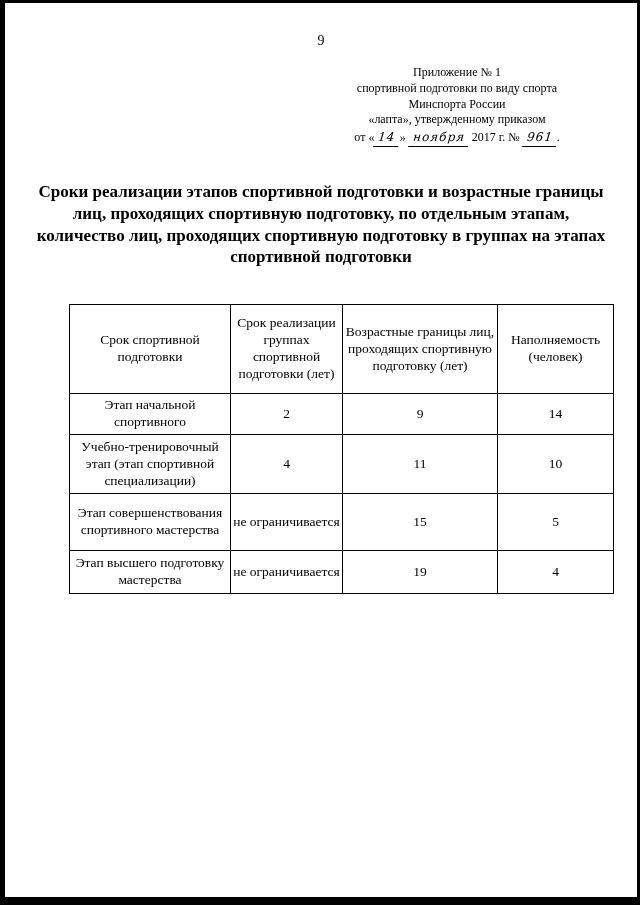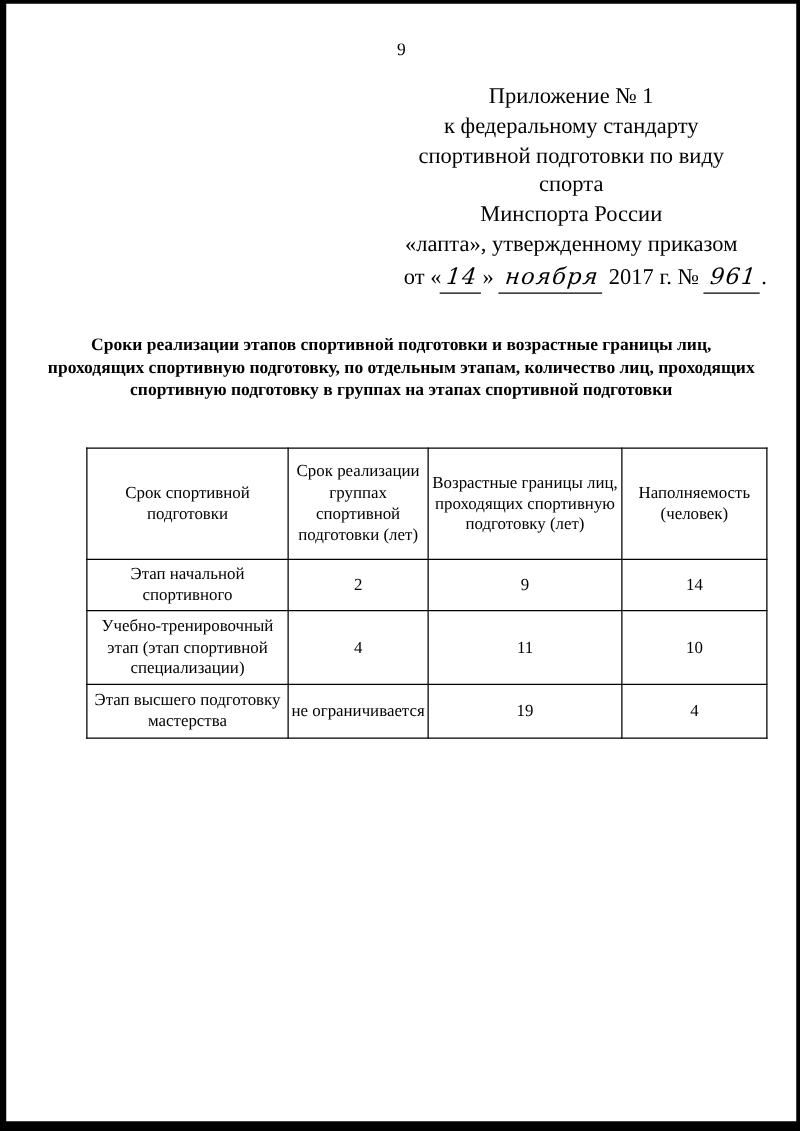--- a/index.html
+++ b/index.html
@@ -28,42 +28,42 @@
   .page-number {
     text-align: center;
     font-size: 14px;
     margin-bottom: 16px;
   }
   .header-block {
     width: 268px;
     margin-left: auto;
     margin-right: 46px;
     text-align: center;
-    font-size: 18px;
+    font-size: 12px;
     line-height: 1.32;
   }
   .date-line {
     white-space: nowrap;
     margin-top: 2px;
   }
   .handwritten {
     font-family: "DejaVu Serif", serif;
     font-style: italic;
     letter-spacing: 1px;
     display: inline-block;
     border-bottom: 1px solid #000;
     padding: 0 4px;
     transform: skewX(-6deg);
   }
   .doc-title {
     width: 574px;
     margin: 34px auto 0 auto;
     text-align: center;
     font-weight: bold;
-    font-size: 14px;
+    font-size: 17px;
     line-height: 1.28;
   }
   table.main-table {
     border-collapse: collapse;
     margin: 36px 0 0 64px;
     table-layout: fixed;
     width: 544px;
     font-size: 13.5px;
   }
   table.main-table th,
@@ -90,21 +90,20 @@
 </head>
 <body>
 
 <div class="scan">
   <div class="page">
 
     <div class="page-number">9</div>
 
     <div class="header-block">
       <div>Приложение № 1</div>
-      <div>к федеральному стандарту</div>
       <div>спортивной подготовки по виду спорта</div>
       <div>Минспорта России</div>
       <div>«лапта», утвержденному приказом</div>
       <div class="date-line">
         <span>от «</span><span class="handwritten">14</span><span>»</span>
         <span class="handwritten">ноября</span>
         <span>2017 г. №</span>
         <span class="handwritten">961</span><span>.</span>
       </div>
     </div>
@@ -132,20 +131,26 @@
           <td>2</td>
           <td>9</td>
           <td>14</td>
         </tr>
         <tr class="r2">
           <td>Учебно-тренировочный этап (этап спортивной специализации)</td>
           <td>4</td>
           <td>11</td>
           <td>10</td>
         </tr>
+        <tr class="r3">
+          <td>Этап совершенствования спортивного мастерства</td>
+          <td>не ограничивается</td>
+          <td>15</td>
+          <td>5</td>
+        </tr>
         <tr class="r4">
           <td>Этап высшего подготовку мастерства</td>
           <td>не ограничивается</td>
           <td>19</td>
           <td>4</td>
         </tr>
       </tbody>
     </table>
 
   </div>

